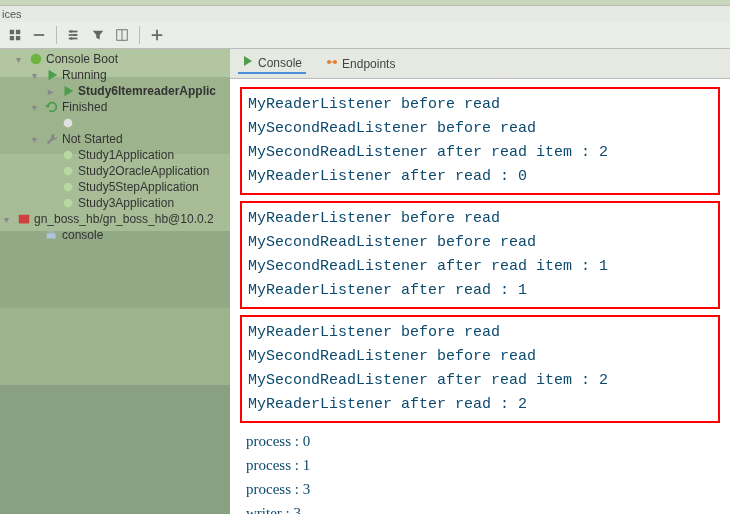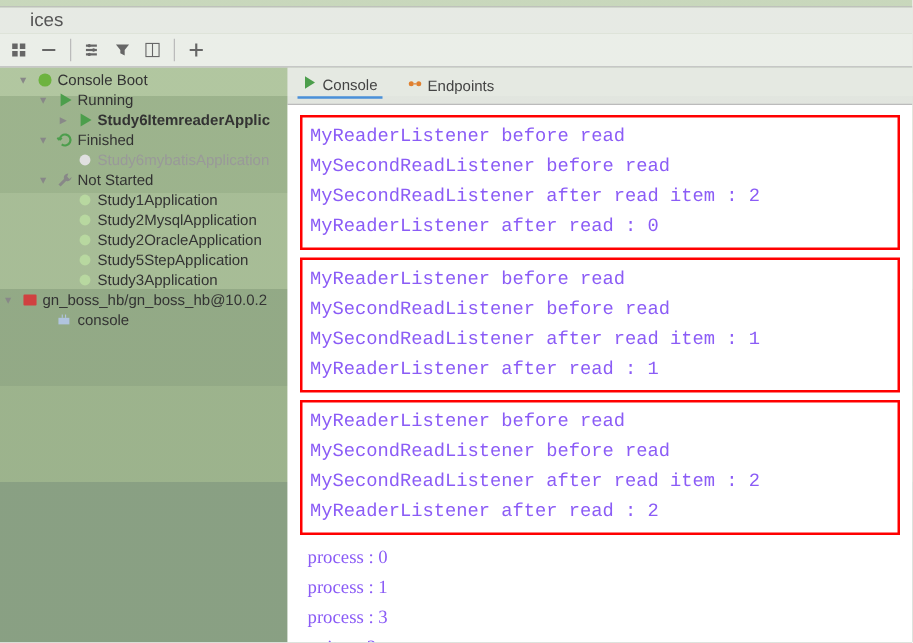--- a/index.html
+++ b/index.html
@@ -31,22 +31,22 @@
   display: flex;
   flex-direction: column;
   height: 100%;
 }
 .top-bar {
   height: 6px;
   background: rgba(255,255,255,0.3);
   border-bottom: 1px solid #bbb;
 }
 .title-row {
-  padding: 2px 24px;
-  font-size: 15px;
+  padding: 2px 2px;
+  font-size: 11px;
   color: #555;
   background: rgba(240,240,240,0.85);
 }
 .toolbar-row {
   display: flex;
   align-items: center;
   padding: 4px 6px;
   background: rgba(245,245,245,0.85);
   border-bottom: 1px solid #bbb;
   gap: 8px;
@@ -107,21 +107,21 @@
 .tab.active {
   border-bottom: 2px solid #4a90d9;
 }
 .tab svg { width: 12px; height: 12px; }
 .console-content {
   flex: 1;
   background: #fff;
   padding: 8px 10px;
   font-family: "Consolas", "Courier New", monospace;
   font-size: 15px;
-  color: #8b5cf6;
+  color: #0c4a6e;
   overflow: hidden;
   position: relative;
 }
 .highlight-box {
   border: 2px solid #ff0000;
   padding: 4px 6px;
   margin-bottom: 6px;
 }
 .log-line {
   line-height: 1.6;
@@ -254,21 +254,20 @@
           </span>
         <span>Finished</span>
       </div>
       <div class="tree-item tree-indent-3 gray-text">
         <span class="tree-arrow"></span>
         <span class="tree-icon">
             <svg viewBox="0 0 16 16">
               <circle cx="8" cy="8" r="5" fill="#e0e0e0"></circle>
             </svg>
           </span>
-        <span>Study6mybatisApplication</span>
       </div>
       <div class="tree-item tree-indent-2">
         <span class="tree-arrow">▾</span>
         <span class="tree-icon">
             <svg viewBox="0 0 16 16">
               <path fill="#888" d="M11 2a4 4 0 0 0-4 5L2 12l2 2 5-5a4 4 0 0 0 5-4l-2 2-2-2z"></path>
             </svg>
           </span>
         <span>Not Started</span>
       </div>
@@ -282,29 +281,20 @@
             </span>
             <span>Study1Application</span>
           </div>
           <div class="tree-item tree-indent-3">
             <span class="tree-arrow"></span>
             <span class="tree-icon">
               <svg viewBox="0 0 16 16">
                 <circle cx="8" cy="8" r="5" fill="#b8d8a0"></circle>
               </svg>
             </span>
-            <span>Study2MysqlApplication</span>
-          </div>
-          <div class="tree-item tree-indent-3">
-            <span class="tree-arrow"></span>
-            <span class="tree-icon">
-              <svg viewBox="0 0 16 16">
-                <circle cx="8" cy="8" r="5" fill="#b8d8a0"></circle>
-              </svg>
-            </span>
             <span>Study2OracleApplication</span>
           </div>
           <div class="tree-item tree-indent-3">
             <span class="tree-arrow"></span>
             <span class="tree-icon">
               <svg viewBox="0 0 16 16">
                 <circle cx="8" cy="8" r="5" fill="#b8d8a0"></circle>
               </svg>
             </span>
             <span>Study5StepApplication</span>

